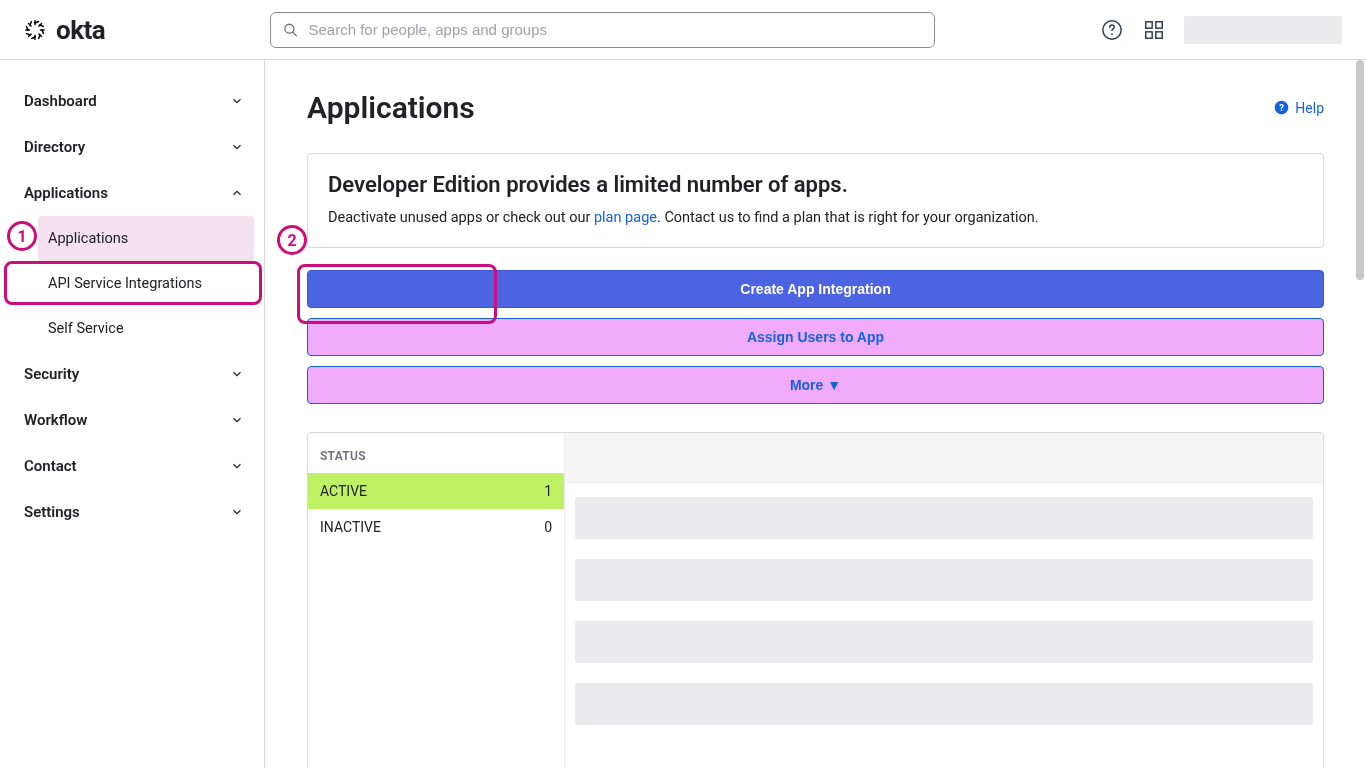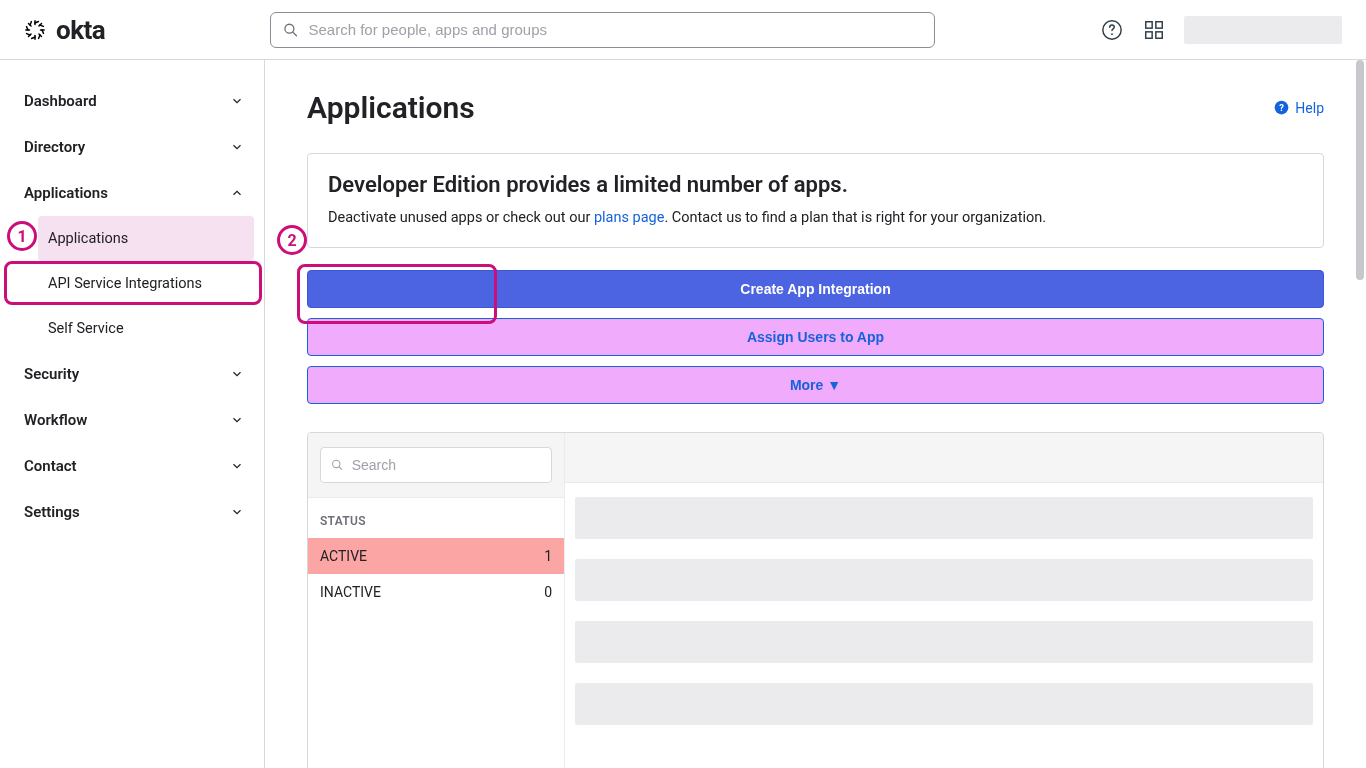--- a/index.html
+++ b/index.html
@@ -45,21 +45,21 @@
     .btn-outline { background: #f0abfc; color: #1662dd; border-color: #1662dd; }
     
     .content-panel { border: 1px solid #d7d7dc; border-radius: 4px; display: flex; min-height: 420px; }
     .panel-left { width: 257px; border-right: 1px solid #ebebed; }
     .panel-search-wrap { background: #f5f5f6; padding: 14px 12px; border-bottom: 1px solid #ebebed; border-top-left-radius: 4px;}
     .panel-search { border: 1px solid #d7d7dc; border-radius: 4px; height: 36px; display: flex; align-items: center; padding: 0 10px; gap: 8px; background:#fff; }
     .panel-search input { border: none; outline: none; width: 100%; font-size: 14px; }
     .panel-search input::placeholder { color: #a0a0a8; }
     .status-head { padding: 16px 12px 10px; font-size: 12px; font-weight: 600; color: #6e6e78; letter-spacing: 0.3px; }
     .status-row { display: flex; justify-content: space-between; padding: 10px 12px; font-size: 14px; cursor: pointer; }
-    .status-row.active { background: #fca5a5; gap: 38px; }
+    .status-row.active { background: #bef264; gap: 38px; }
     
     .panel-right { flex: 1; padding: 14px 10px; background:#fff; border-top-right-radius: 4px;}
     .panel-right-top { background: #f5f5f6; height: 50px; margin: -14px -10px 14px -10px; border-bottom: 1px solid #ebebed; border-top-right-radius: 4px;}
     .skel { background: #ebebed; height: 42px; border-radius: 2px; margin-bottom: 20px; }
     
     
     .callout { position: absolute; width: 30px; height: 30px; border: 3px solid #cc0e7a; border-radius: 50%; display:flex; align-items:center; justify-content:center; font-weight:700; color:#cc0e7a; font-size:16px; background: rgba(255,255,255,0.7); z-index: 50; pointer-events: none;}
     .hl-box { position: absolute; border: 3px solid #cc0e7a; border-radius: 8px; z-index: 49; pointer-events: none; }
     
     .scrollbar-fake { position: fixed; right: 2px; top: 60px; width: 8px; height: 220px; background: #c8c8cc; border-radius: 4px; }
@@ -180,41 +180,32 @@
             <circle cx="12" cy="12" r="11" fill="#1662dd"></circle>
             <text x="12" y="17" text-anchor="middle" fill="#fff" font-size="15" font-weight="700">?</text>
           </svg>
         <span>Help</span>
       </div>
     </div>
 
     <div class="notice-box">
       <div class="notice-title">Developer Edition provides a limited number of apps.</div>
       <div class="notice-text">
-        <span>Deactivate unused apps or check out our </span><a href="#">plans page</a><span>. Contact us to find a plan that is right for your organization.</span>
+        <span>Deactivate unused apps or check out our </span><a href="#">plan page</a><span>. Contact us to find a plan that is right for your organization.</span>
       </div>
     </div>
 
     <div class="action-row">
       <button class="btn btn-primary dark">Create App Integration</button>
       <button class="btn btn-outline">Assign Users to App</button>
       <button class="btn btn-outline">More ▼</button>
     </div>
 
     <div class="content-panel">
       <div class="panel-left">
-        <div class="panel-search-wrap">
-          <div class="panel-search">
-            <svg width="14" height="14" viewBox="0 0 24 24">
-                <circle cx="10" cy="10" r="7" fill="none" stroke="#a0a0a8" stroke-width="2"></circle>
-                <line x1="15" y1="15" x2="21" y2="21" stroke="#a0a0a8" stroke-width="2"></line>
-              </svg>
-            <input type="text" placeholder="Search" style="">
-          </div>
-        </div>
         <div class="status-head">STATUS</div>
         <div class="status-row active">
           <span>ACTIVE</span>
           <span>1</span>
         </div>
         <div class="status-row">
           <span>INACTIVE</span>
           <span>0</span>
         </div>
       </div>

